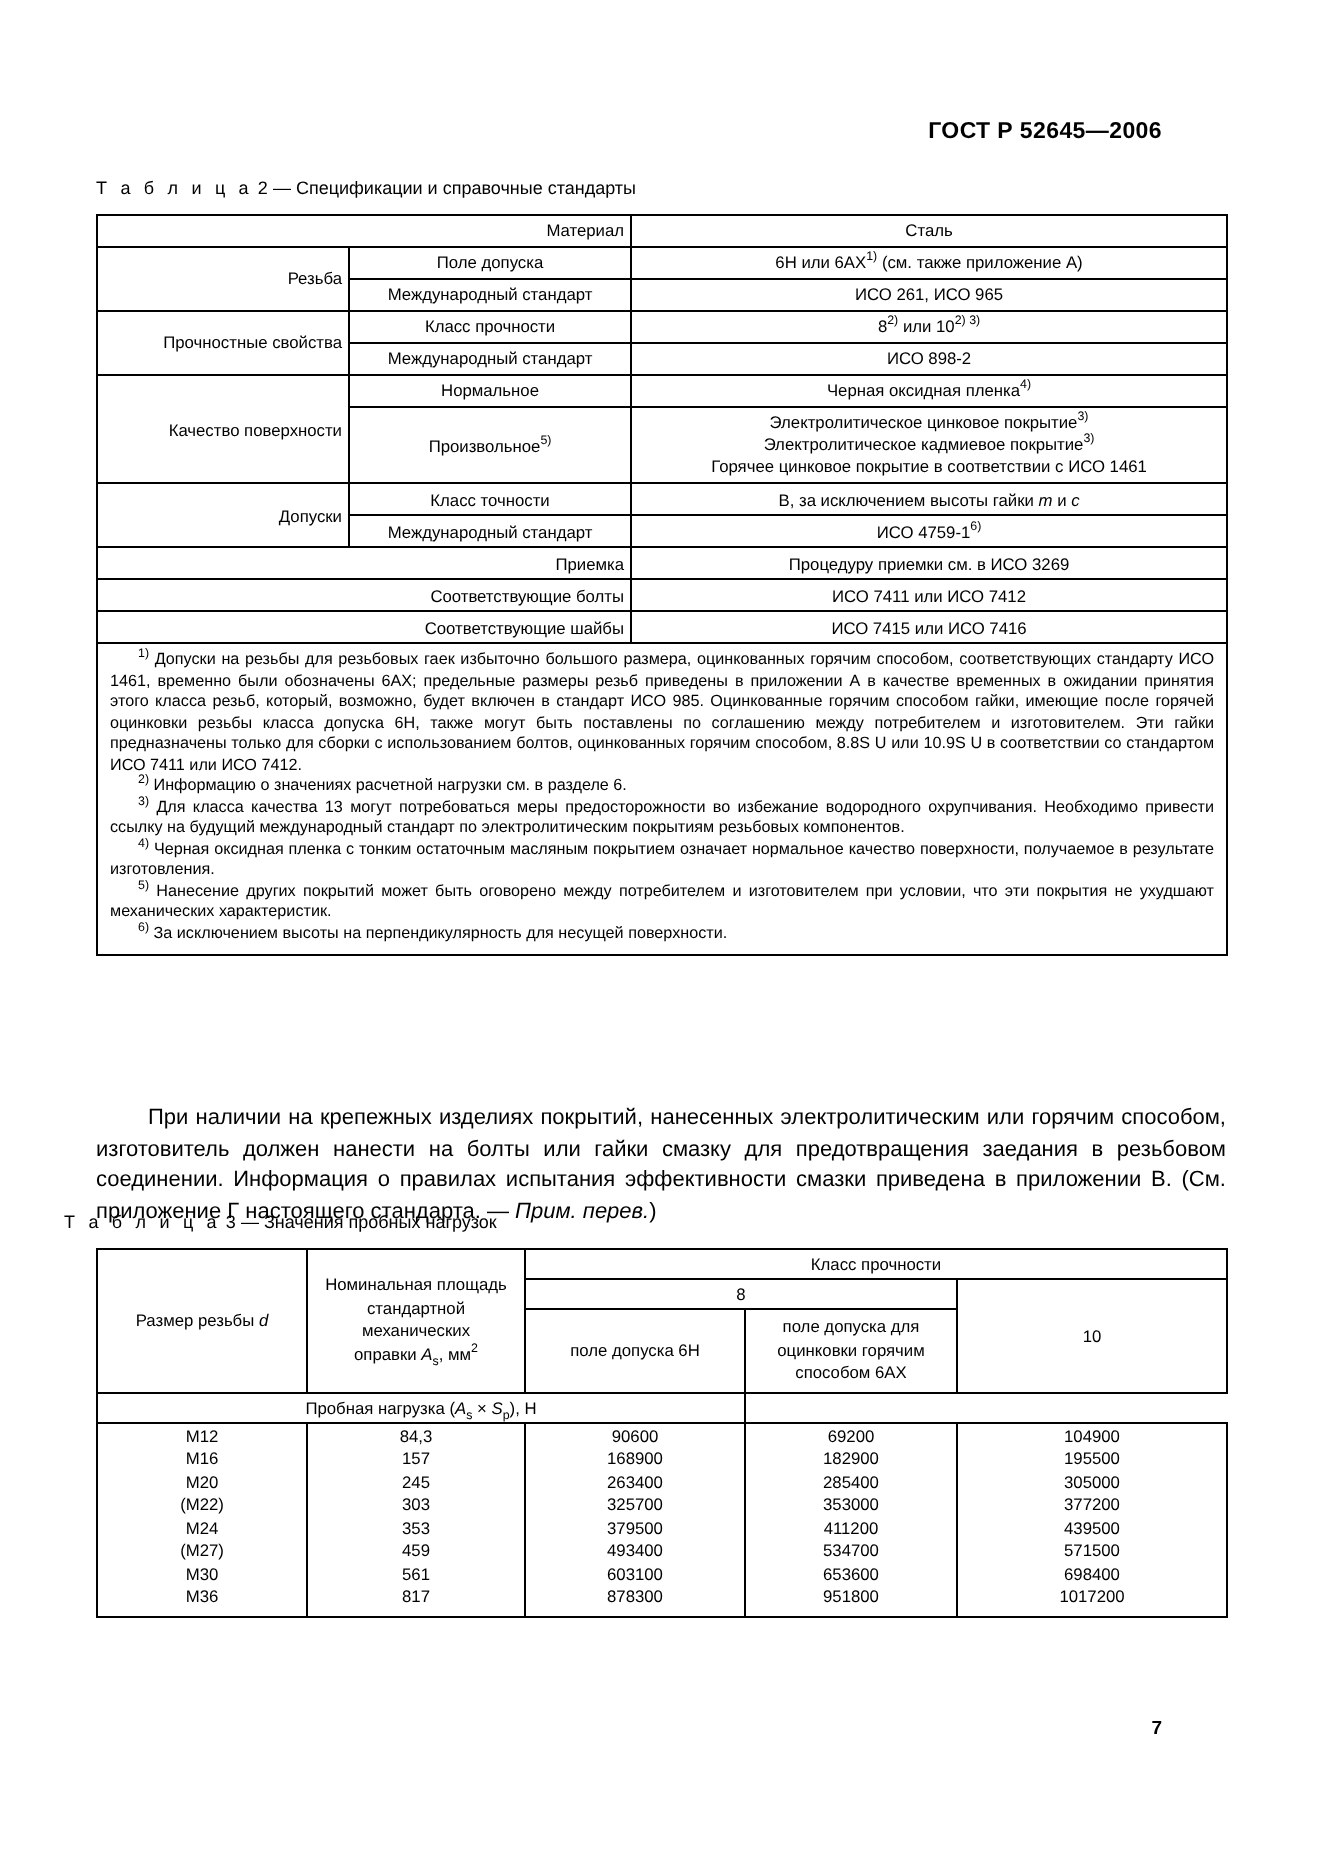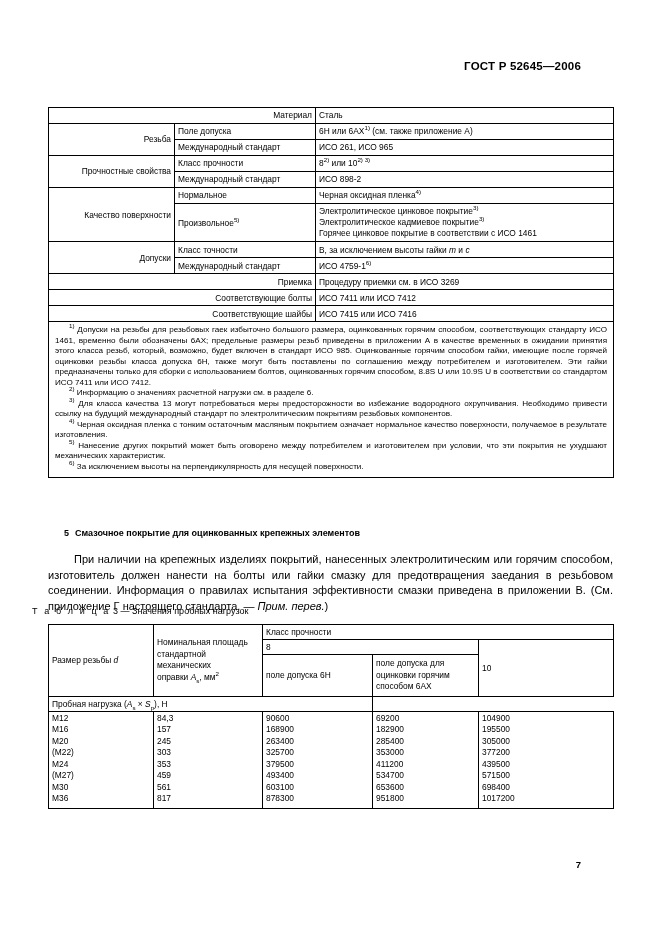--- a/index.html
+++ b/index.html
@@ -61,21 +61,21 @@
     font-size: 8.4px;
     table-layout: fixed;
   }
   table.gost td, table.gost th {
     border: 0.8px solid #000;
     padding: 1px 3px;
     vertical-align: middle;
     font-weight: normal;
     line-height: 1.22;
   }
-  .c  { }
+  .c  { text-align: center; }
   .l  { text-align: right; padding-left: 5px; }
   .it { font-style: italic; }
   sup { font-size: 6.2px; vertical-align: super; line-height: 0; }
   sub { font-size: 6.2px; vertical-align: sub; line-height: 0; }
 
   
   #table2 {
     position: absolute;
     left: 48px;
     top: 107px;
@@ -142,20 +142,26 @@
     font-weight: bold;
   }
 </style>
 </head>
 <body>
 
 <div class="page">
 
   <div class="doc-header">ГОСТ Р 52645—2006</div>
 
+  <div class="table-caption" id="caption-t2">
+    <span class="sp">Т а б л и ц а</span>
+    <span>2</span>
+    <span>—</span>
+    <span>Спецификации и справочные стандарты</span>
+  </div>
 
   <table class="gost" id="table2">
     <colgroup>
       <col style="width:126px">
       <col style="width:141px">
       <col style="width:298px">
     </colgroup>
     <tbody>
       <tr>
         <td class="l" colspan="2">Материал</td>
@@ -225,23 +231,20 @@
           <p class="note"><sup>2)</sup> <span>Информацию о значениях расчетной нагрузки см. в разделе 6.</span></p>
           <p class="note"><sup>3)</sup> <span>Для класса качества 13 могут потребоваться меры предосторожности во избежание водородного охрупчивания. Необходимо привести ссылку на будущий международный стандарт по электролитическим покрытиям резьбовых компонентов.</span></p>
           <p class="note"><sup>4)</sup> <span>Черная оксидная пленка с тонким остаточным масляным покрытием означает нормальное качество поверхности, получаемое в результате изготовления.</span></p>
           <p class="note"><sup>5)</sup> <span>Нанесение других покрытий может быть оговорено между потребителем и изготовителем при условии, что эти покрытия не ухудшают механических характеристик.</span></p>
           <p class="note"><sup>6)</sup> <span>За исключением высоты на перпендикулярность для несущей поверхности.</span></p>
         </td>
       </tr>
     </tbody>
   </table>
 
-  <div id="sect5">
-    <span class="num">5</span><span>Смазочное покрытие для оцинкованных крепежных элементов</span>
-  </div>
 
   <div id="para5"><span>При наличии на крепежных изделиях покрытий, нанесенных электролитическим или горячим способом, изготовитель должен нанести на болты или гайки смазку для предотвращения заедания в резьбовом соединении. Информация о правилах испытания эффективности смазки приведена в приложении В. (См. приложение Г настоящего стандарта. — </span><span class="it">Прим. перев.</span><span>)</span></div>
 
   <div class="table-caption" id="caption-t3">
     <span class="sp">Т а б л и ц а</span>
     <span>3</span>
     <span>—</span>
     <span>Значения пробных нагрузок</span>
   </div>
 

